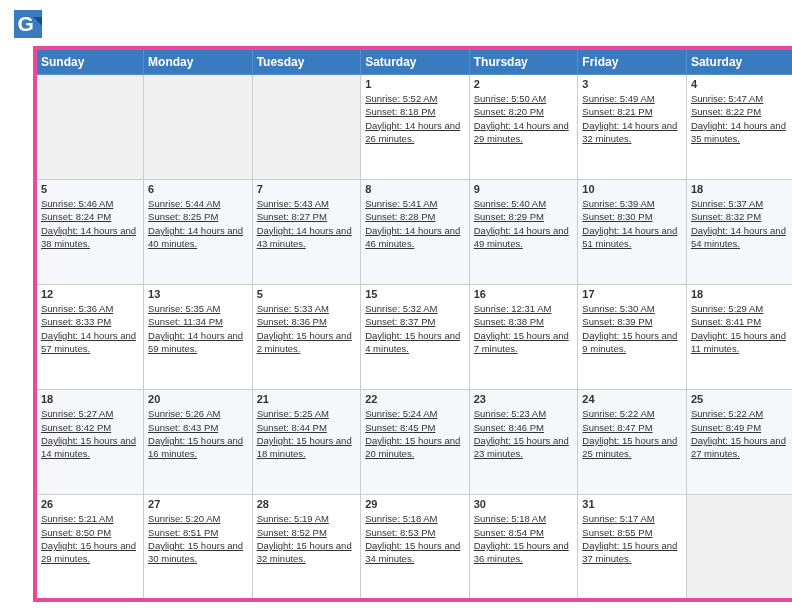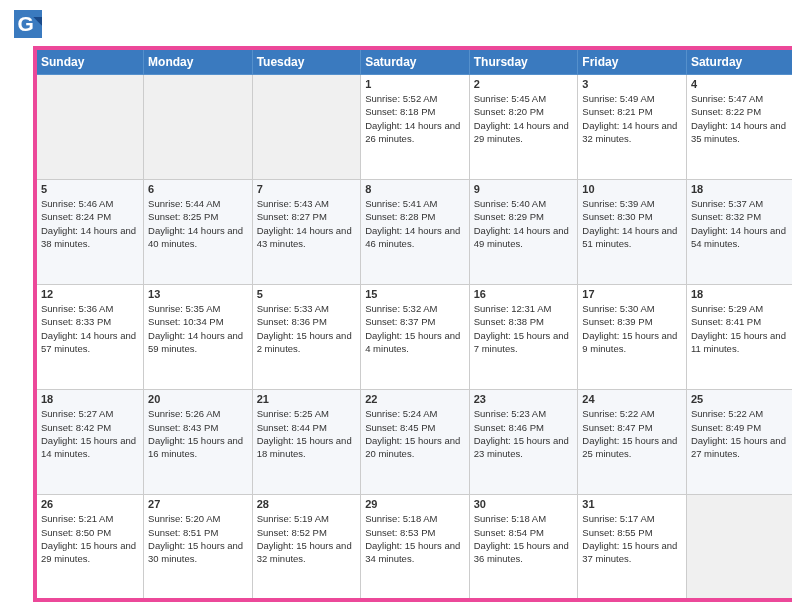--- a/index.html
+++ b/index.html
@@ -91,20 +91,21 @@
     .day-number {
       font-weight: bold;
       font-size: 11px;
       display: block;
       margin-bottom: 2px;
     }
     .day-info {
       font-size: 9.5px;
       line-height: 1.4;
       color: #333;
+      text-decoration: underline;
     }
     .empty-cell {
       background: #f0f0f0 !important;
     }
   </style>
 </head>
 <body>
 
 <div class="page">
   <div class="header">
@@ -144,21 +145,21 @@
           <td class="empty-cell"></td>
           <td>
             <span class="day-number">1</span>
             <div class="day-info">Sunrise: 5:52 AM
 Sunset: 8:18 PM
 Daylight: 14 hours
 and 26 minutes.</div>
           </td>
           <td>
             <span class="day-number">2</span>
-            <div class="day-info">Sunrise: 5:45 AM
+            <div class="day-info">Sunrise: 5:50 AM
 Sunset: 8:20 PM
 Daylight: 14 hours
 and 29 minutes.</div>
           </td>
           <td>
             <span class="day-number">3</span>
             <div class="day-info">Sunrise: 5:49 AM
 Sunset: 8:21 PM
 Daylight: 14 hours
 and 32 minutes.</div>
@@ -226,21 +227,21 @@
           <td>
             <span class="day-number">12</span>
             <div class="day-info">Sunrise: 5:36 AM
 Sunset: 8:33 PM
 Daylight: 14 hours
 and 57 minutes.</div>
           </td>
           <td>
             <span class="day-number">13</span>
             <div class="day-info">Sunrise: 5:35 AM
-Sunset: 10:34 PM
+Sunset: 11:34 PM
 Daylight: 14 hours
 and 59 minutes.</div>
           </td>
           <td>
             <span class="day-number">5</span>
             <div class="day-info">Sunrise: 5:33 AM
 Sunset: 8:36 PM
 Daylight: 15 hours
 and 2 minutes.</div>
           </td>

